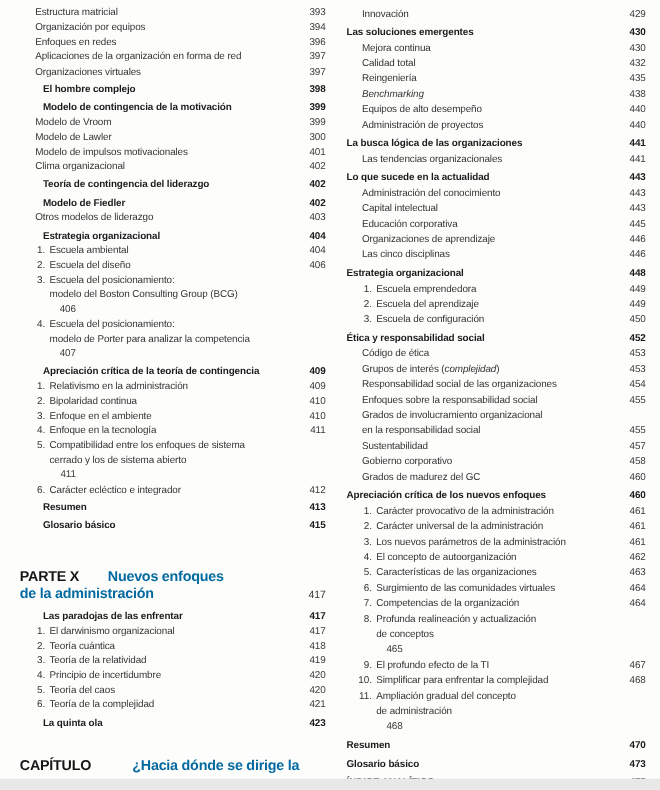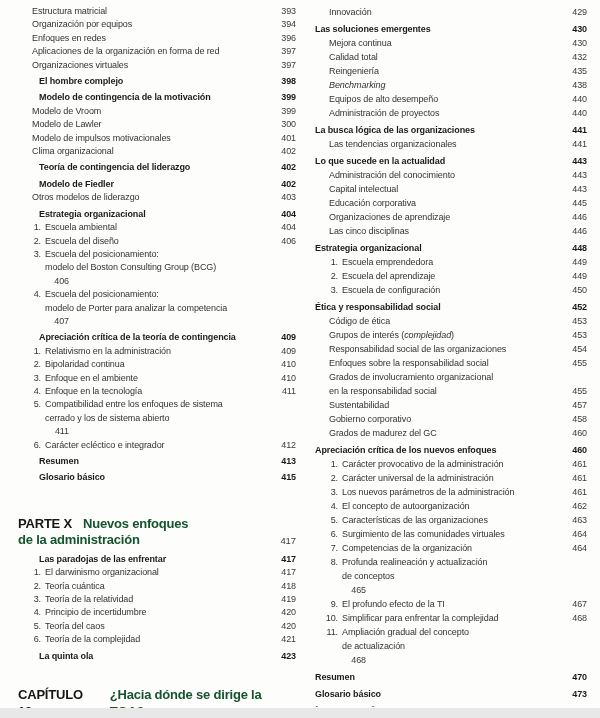--- a/index.html
+++ b/index.html
@@ -47,23 +47,24 @@
   .em { font-style: italic; }
 
   .big-row {
     display: flex;
     align-items: baseline;
     font-size: 13px;
     font-weight: bold;
     color: #161616;
     line-height: 16.5px;
     letter-spacing: -0.2px;
+    gap: 15px;
   }
   .big-row .prefix { margin-right: 11px; }
-  .big-row .title { font-weight: 600; color: #14532d; }
+  .big-row .title { font-weight: 600; color: #0369a1; }
   .big-row .fill { flex: 1 1 auto; }
   .big-row .pg {
     flex: none; min-width: 24px; text-align: right;
     font-size: 9.5px; font-weight: 400; color: #3a3a3a;
     letter-spacing: -0.1px;
   }
   .spacer { width: 100%; }
 </style>
 </head>
 <body>
@@ -525,21 +526,21 @@
           <span class="num">10.</span>
           <span class="lbl">Simplificar para enfrentar la complejidad</span>
           <span class="fill"></span>
           <span class="pg">468</span>
         </div>
         <div class="row n">
           <span class="num">11.</span>
           <span class="lbl">Ampliación gradual del concepto</span>
         </div>
         <div class="row cont-n">
-          <span class="lbl">de actualización</span>
+          <span class="lbl">de administración</span>
           <span class="fill"></span>
           <span class="pg">468</span>
         </div>
         <div class="row h">
           <span class="lbl">Resumen</span>
           <span class="fill"></span>
           <span class="pg">470</span>
         </div>
         <div class="row h">
           <span class="lbl">Glosario básico</span>

